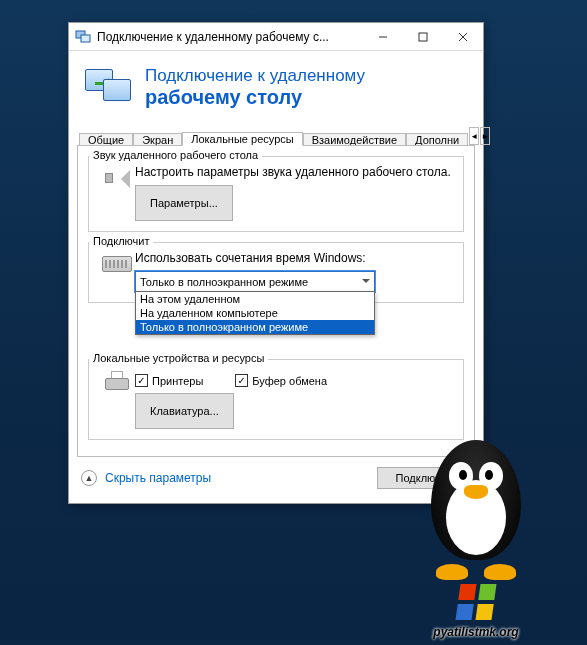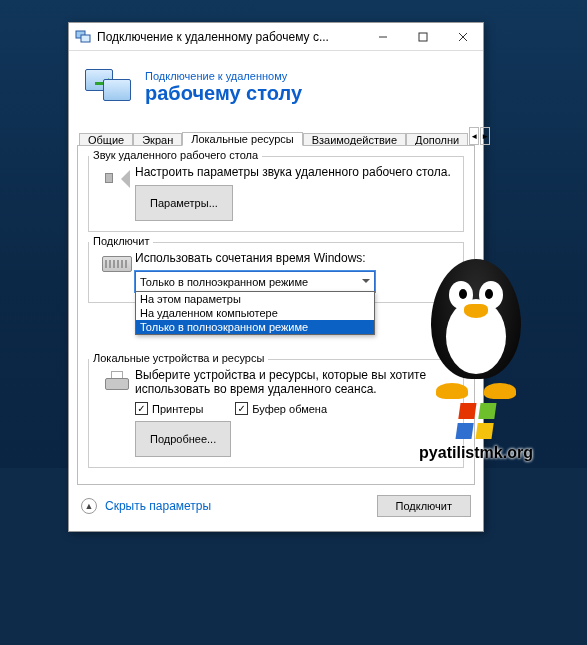--- a/index.html
+++ b/index.html
@@ -6,21 +6,21 @@
   html, body {
     margin: 0; padding: 0;
     width: 587px; height: 645px;
     overflow: hidden;
     font-family: "Segoe UI", Tahoma, sans-serif;
     font-size: 12px;
     background: #0e2b4a;
   }
   .desktop {
     background: linear-gradient(#10365a, #0c2847 60%, #0a2543);
-    width: 587px; height: 468px;
+    width: 587px; height: 645px;
     position: relative;
   }
   .window {
     position: absolute;
     left: 68px; top: 22px;
     width: 416px;
     background: #fff;
     border: 1px solid #999;
     box-shadow: 2px 2px 8px rgba(0,0,0,.35);
   }
@@ -68,21 +68,21 @@
   .monitor-icon .scr1 { left: 2px; top: 4px; }
   .monitor-icon .scr2 { left: 20px; top: 14px; }
   .monitor-icon .arrow {
     position: absolute; left: 12px; top: 17px;
     width: 18px; height: 3px; background: #2da32d;
   }
   .monitor-icon .arrow:after {
     content: ""; position: absolute; right: -5px; top: -4px;
     border: 5px solid transparent; border-left-color: #2da32d;
   }
-  .header-text .line1 { color: #0a5fcc; font-size: 11px; font-weight: 400; }
+  .header-text .line1 { color: #0a5fcc; font-size: 17px; font-weight: 400; }
   .header-text .line2 { color: #0a5fcc; font-size: 20px; font-weight: 700; }
 
   .tabs {
     display: flex; align-items: flex-end;
     padding: 0 2px;
     margin: 0 8px;
     position: relative;
   }
   .tab {
     padding: 0 8px;
@@ -225,21 +225,21 @@
   .pg-foot { position: absolute; bottom: 0; width: 32px; height: 16px; background: #f4a600;
     border-radius: 50% 50% 30% 30%; }
   .pg-foot.l { left: 35px; } .pg-foot.r { left: 83px; }
   .winlogo { display: inline-block; width: 36px; height: 36px; position: relative;
     transform: skewX(-8deg); margin-top: 4px; }
   .winlogo span { position: absolute; width: 16px; height: 16px; }
   .wl1 { left:0; top:0; background:#e53400; }
   .wl2 { right:0; top:0; background:#6dbf2b; }
   .wl3 { left:0; bottom:0; background:#2f6fd0; }
   .wl4 { right:0; bottom:0; background:#f4c20d; }
-  .wm-text { font-weight: 700; font-size: 16px; color: #000;
+  .wm-text { font-style: italic; font-weight: 700; font-size: 12px; color: #000;
     text-shadow: 0 0 3px #fff, 0 0 3px #fff; margin-top: 2px; }
 
   
   .speaker-icon { width:28px; height:24px; position:relative; }
   .speaker-icon .box { position:absolute; left:2px; top:6px; width:8px; height:10px;
     background:#bbb; border:1px solid #888; }
   .speaker-icon .cone { position:absolute; left:9px; top:3px; width:0; height:0;
     border:9px solid transparent; border-right-color:#bbb; }
   .keyboard-icon { width:30px; height:16px; background:linear-gradient(#e0e0e0,#c8c8c8);
     border:1px solid #888; border-radius:2px; position:relative; margin-top:3px; }
@@ -328,51 +328,50 @@
         <span class="legend">Подключит</span>
         <div class="group-row">
           <div class="group-icon">
             <div class="keyboard-icon"></div>
           </div>
           <div class="group-body">
             <div class="desc">Использовать сочетания время Windows:</div>
             <div class="combo">
               <button class="sel">Только в полноэкранном режиме</button>
               <div class="drop">
-                <div class="opt">На этом параметры</div>
+                <div class="opt">На этом удаленном</div>
                 <div class="opt">На удаленном компьютере</div>
                 <div class="opt hl">Только в полноэкранном режиме</div>
               </div>
             </div>
           </div>
         </div>
       </div>
 
       <div class="group" style="margin-top:56px">
         <span class="legend">Локальные устройства и ресурсы</span>
         <div class="group-row">
           <div class="group-icon">
             <div class="printer-icon">
                 <div class="paper"></div>
                 <div class="body"></div>
               </div>
           </div>
           <div class="group-body">
-            <div class="desc">Выберите устройства и ресурсы, которые вы хотите использовать во время удаленного сеанса.</div>
             <div class="check-row">
               <label class="chk">
                 <span class="box">✓</span>
                 <span>Принтеры</span>
               </label>
               <label class="chk">
                 <span class="box">✓</span>
                 <span>Буфер обмена</span>
               </label>
             </div>
-            <button class="btn">Подробнее...</button>
+            <button class="btn">Клавиатура...</button>
           </div>
         </div>
       </div>
 
     </div>
 
     <div class="bottom">
       <span class="expand-icon">▲</span>
       <a href="#" style="color:#0066cc; text-decoration:none">Скрыть параметры</a>
       <span class="spacer"></span>

